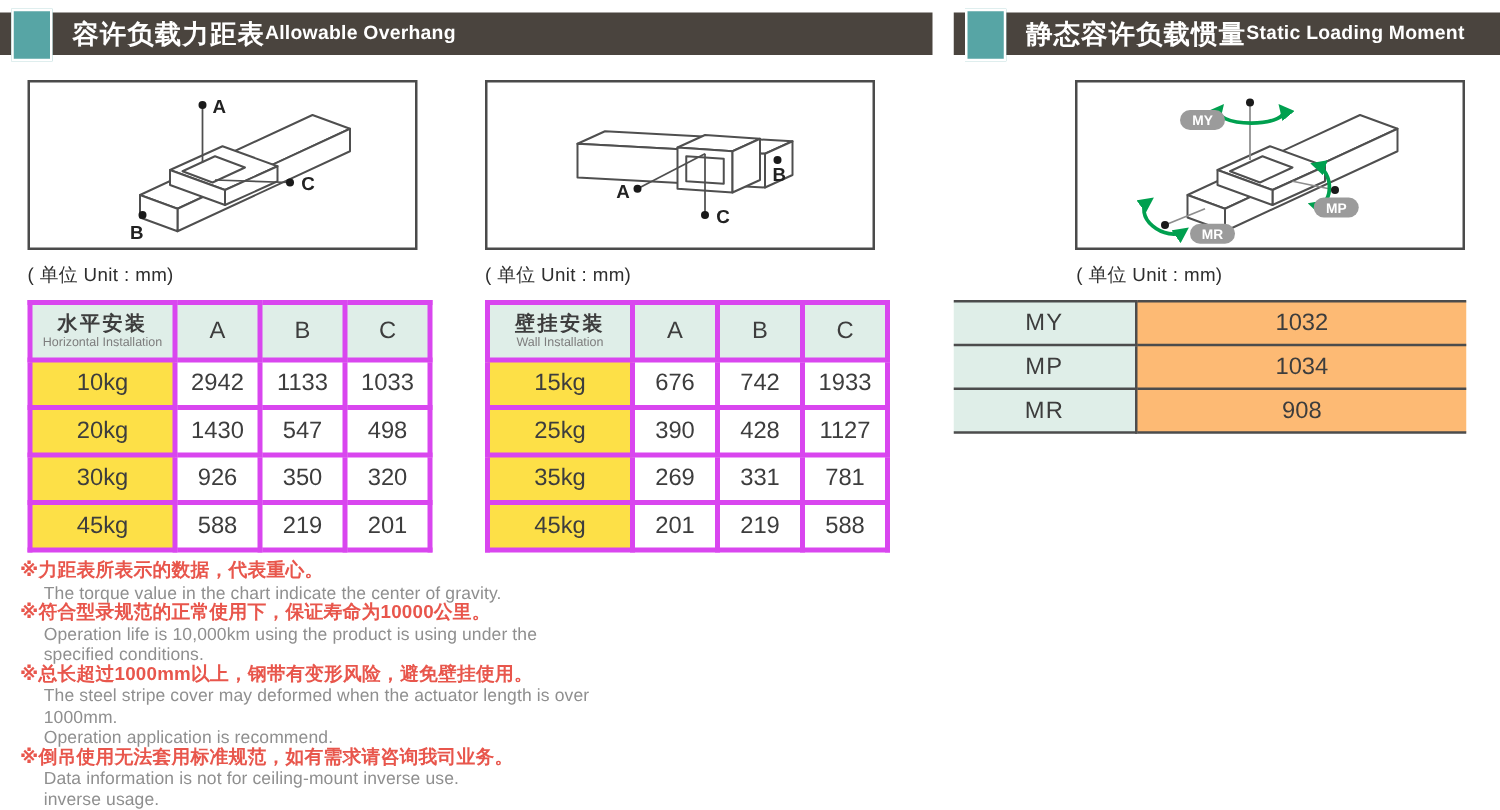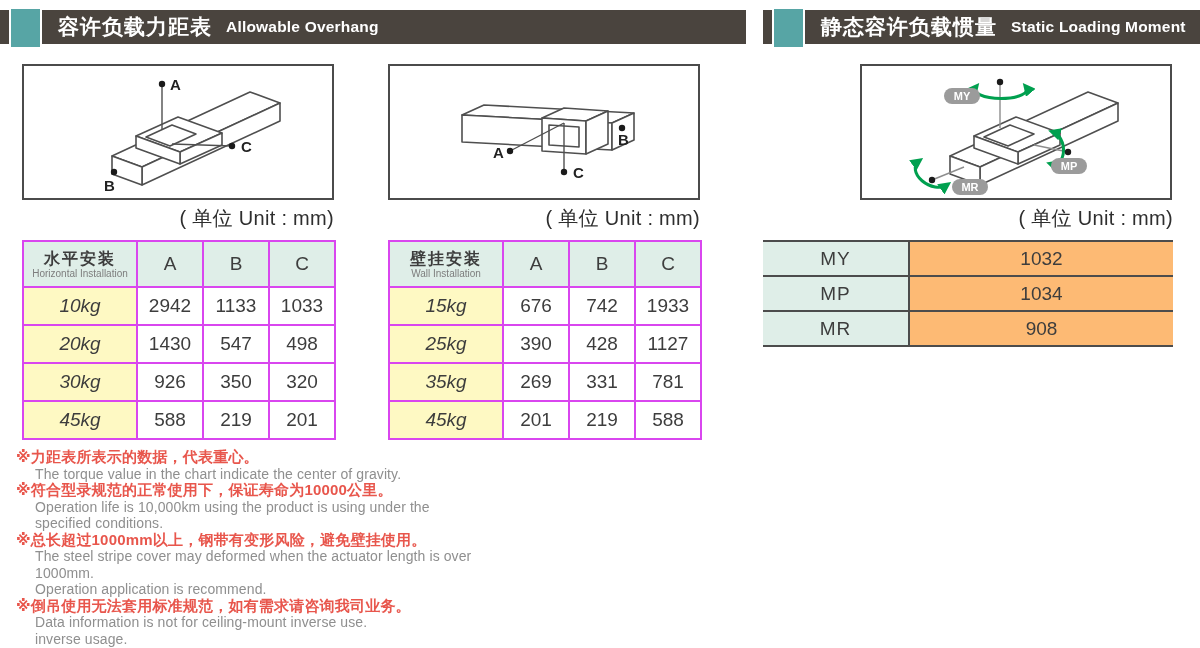--- a/index.html
+++ b/index.html
@@ -2,38 +2,38 @@
 <html><head>
 <meta charset="utf-8">
 <style>
   html,body{margin:0;padding:0;background:#fff;}
   body{font-family:"Liberation Sans","DejaVu Sans",sans-serif;}
   #page{position:relative;width:1200px;height:648px;background:#fff;overflow:hidden;}
 
   
   .hdr{position:absolute;top:10px;height:34px;background:#4a443e;}
   .chip{position:absolute;left:9px;top:-3px;width:29px;height:38px;background:#57a5a5;border:2px solid #fff;box-sizing:content-box;}
-  .hdr-text{position:absolute;left:58px;top:0;height:34px;display:flex;align-items:center;gap:14px;white-space:nowrap;color:#fff;}
+  .hdr-text{position:absolute;left:58px;top:0;height:34px;display:flex;align-items:center;gap:0;white-space:nowrap;color:#fff;}
   .hdr-cn{font-size:21px;font-weight:bold;letter-spacing:1px;}
   .hdr-en{font-size:15.5px;font-weight:bold;letter-spacing:.2px;}
 
   
   .dbox{position:absolute;top:64px;width:312px;height:136px;border:2px solid #4b4b4b;box-sizing:border-box;background:#fff;}
-  .unit{position:absolute;top:205px;width:312px;text-align:right;font-size:20px;color:#2e2e2e;letter-spacing:.3px;}
+  .unit{position:absolute;top:211px;width:312px;text-align:left;font-size:15px;color:#2e2e2e;letter-spacing:.3px;}
 
   
   table{border-collapse:collapse;position:absolute;top:240px;table-layout:fixed;}
-  .grid td{border:2px solid #d946ef;text-align:center;vertical-align:middle;color:#3d3d3d;padding:0;}
+  .grid td{border:4px solid #d946ef;text-align:center;vertical-align:middle;color:#3d3d3d;padding:0;}
   .grid tr.hrow{height:46px;}
   .grid tr.drow{height:38px;}
   .grid .hc{width:112px;background:#dfeee8;}
   .grid .ch{width:64px;background:#dfeee8;font-size:19px;}
   .hc-cn{font-size:16px;font-weight:bold;letter-spacing:2px;line-height:18px;}
   .hc-en{font-size:10px;color:#7d7d7d;line-height:11px;letter-spacing:0;}
-  .grid .lk{background:#fef9c3;font-size:19px;font-style:italic;}
+  .grid .lk{background:#fde047;font-size:19px;}
   .grid .v{font-size:19px;background:#fff;border-radius:12px;}
 
   .mtable{left:763px;width:410px;}
   .mtable td{border-top:2px solid #4c4c4c;border-bottom:2px solid #4c4c4c;height:33px;text-align:center;vertical-align:middle;color:#3d3d3d;font-size:19px;padding:0;}
   .mtable .ml{width:145px;background:#dfeee8;border-right:2px solid #4c4c4c;letter-spacing:1px;}
   .mtable .mv{background:#fdba74;}
 
   
   .fnotes{position:absolute;left:16px;top:449px;width:470px;}
   .fn-cn{color:#e8564c;font-size:15px;font-weight:bold;line-height:16.5px;letter-spacing:.2px;}

